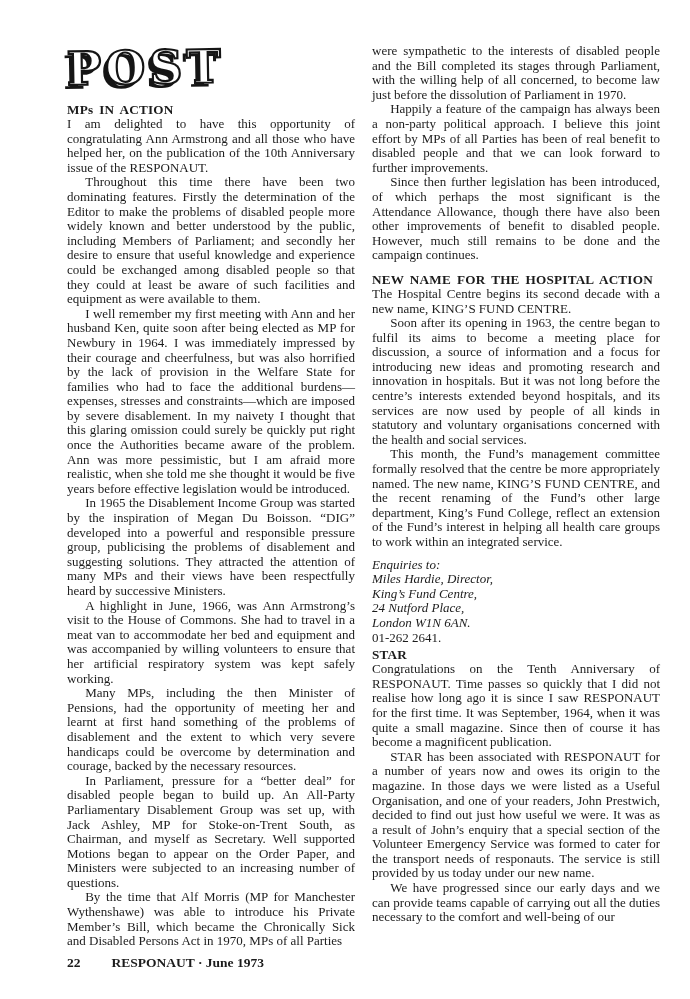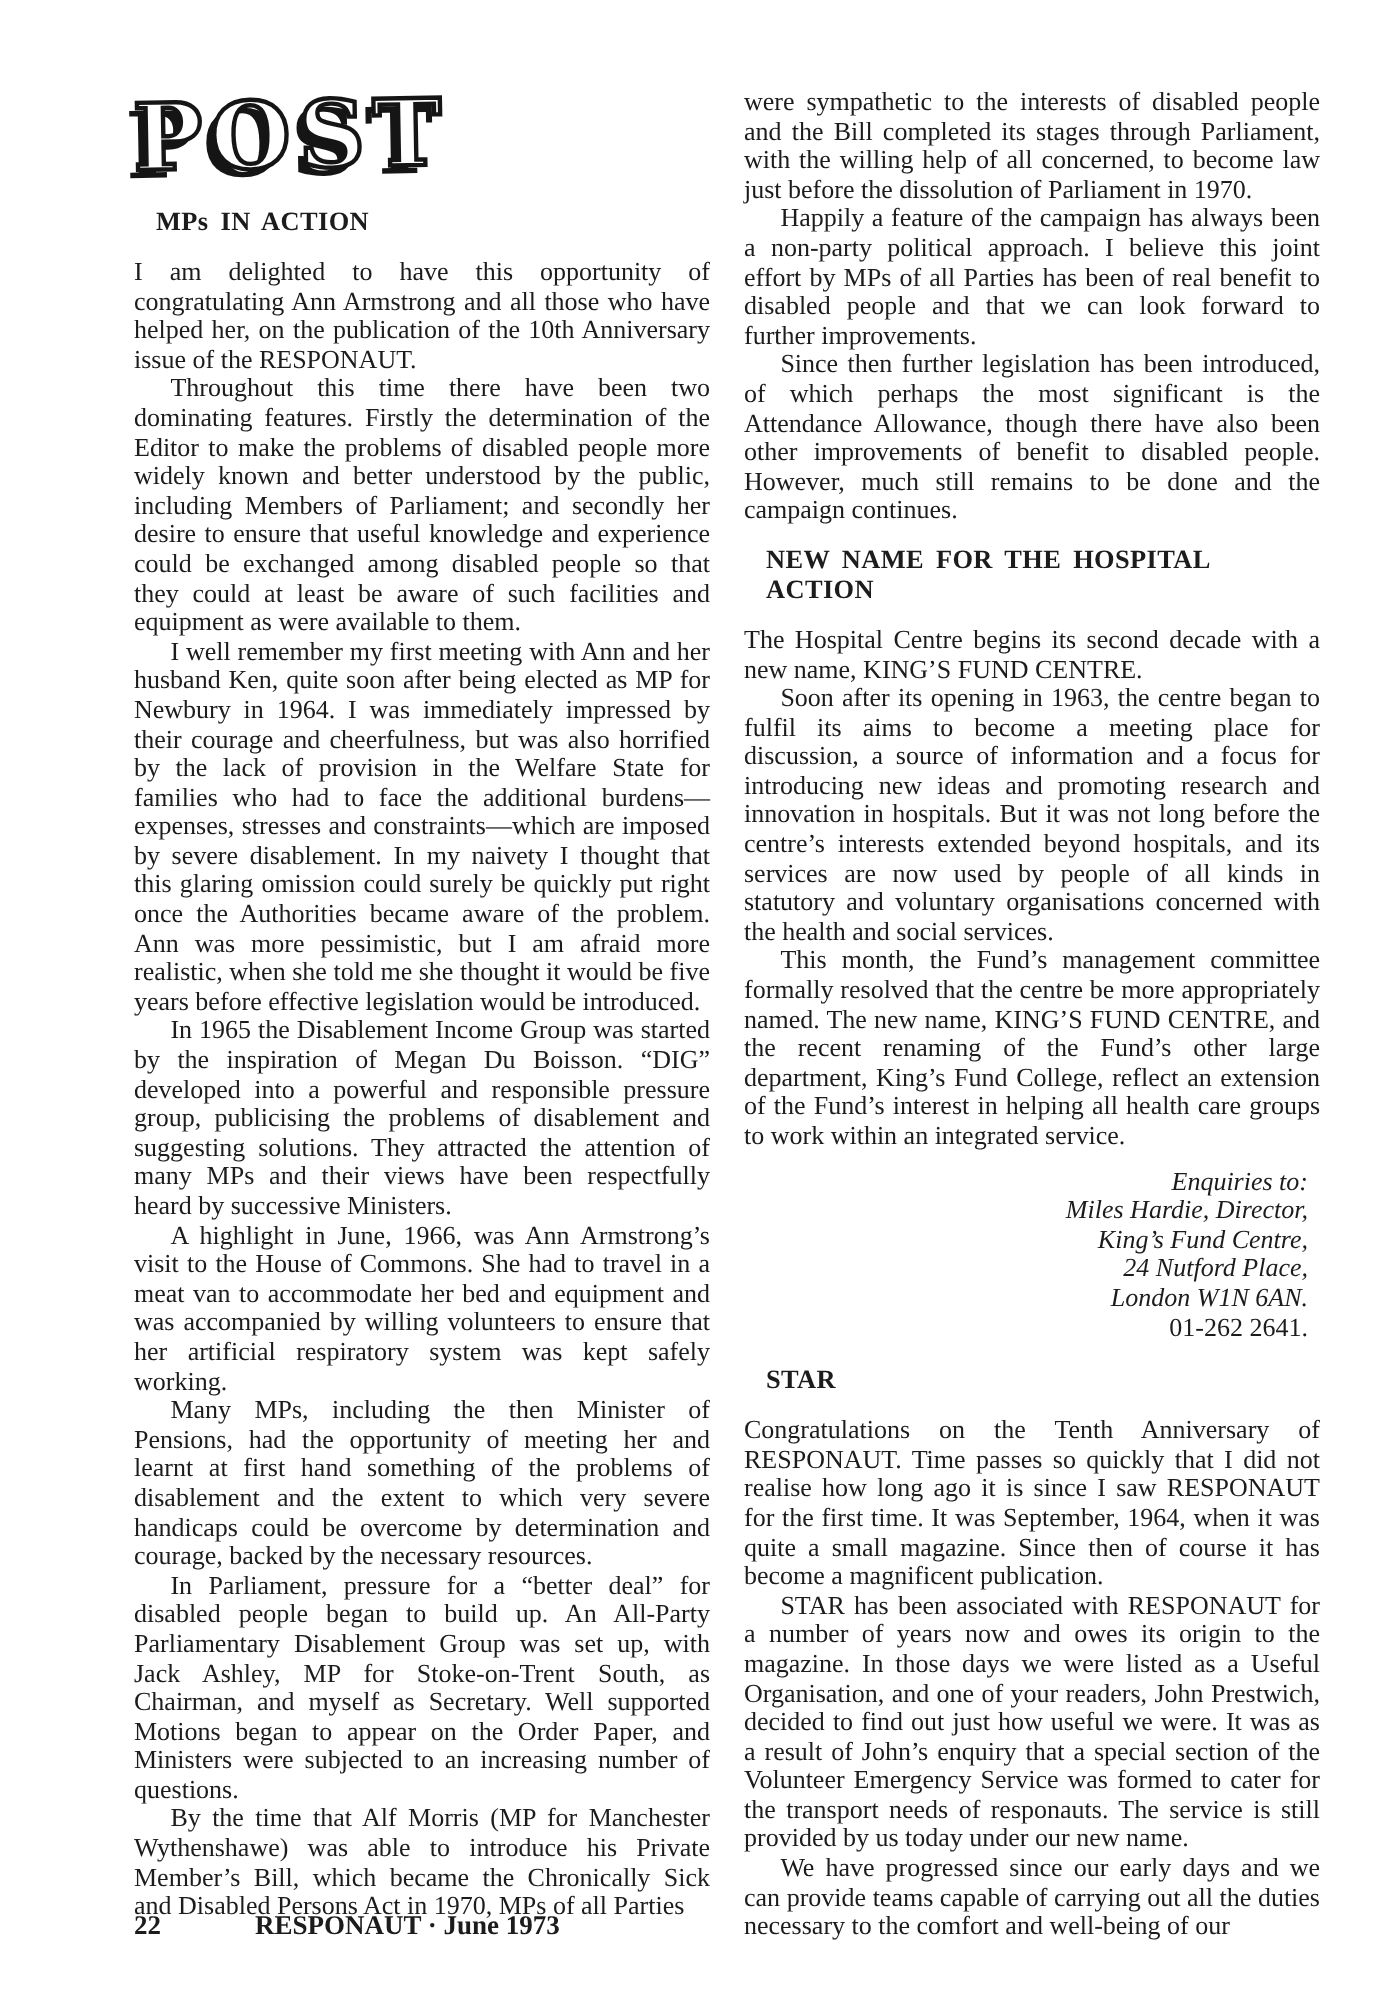--- a/index.html
+++ b/index.html
@@ -42,52 +42,52 @@
     .logo {
       color: #ffffff;
       -webkit-text-stroke: 2.2px #151515;
       text-shadow: -4px 4px 0 #151515;
     }
   }
 
   .heading {
     font-size: 13.2px;
     font-weight: bold;
-    margin: 11px;
+    margin: 0;
     word-spacing: 2.5px;
     letter-spacing: 0.2px;
     text-align: left;
     line-height: 15px;
   }
   .heading.spaced { margin-top: 9px; }
 
   .signature {
     font-style: italic;
     text-align: right !important;
     padding-right: 14px;
     margin: 3px 0 2px 0 !important;
     text-indent: 0 !important;
   }
 
   .enquiries {
     margin: 8px 0 2px 0;
-    text-align: right;
+    text-align: left;
     padding-right: 6px;
   }
   .enquiries .enq-line { margin: 0; text-indent: 0; font-style: italic; }
   .enquiries .enq-line.roman { font-style: normal; }
 
   .footer {
     position: absolute;
     left: 67px; bottom: 28px;
     font-weight: bold;
     font-size: 13.5px;
     display: flex;
     align-items: baseline;
-    gap: 47px;
+    gap: 31px;
   }
 </style>
 </head>
 <body>
 
 <div class="page">
   <div class="columns">
 
     <div class="col">
       <div class="logo">POST</div>

